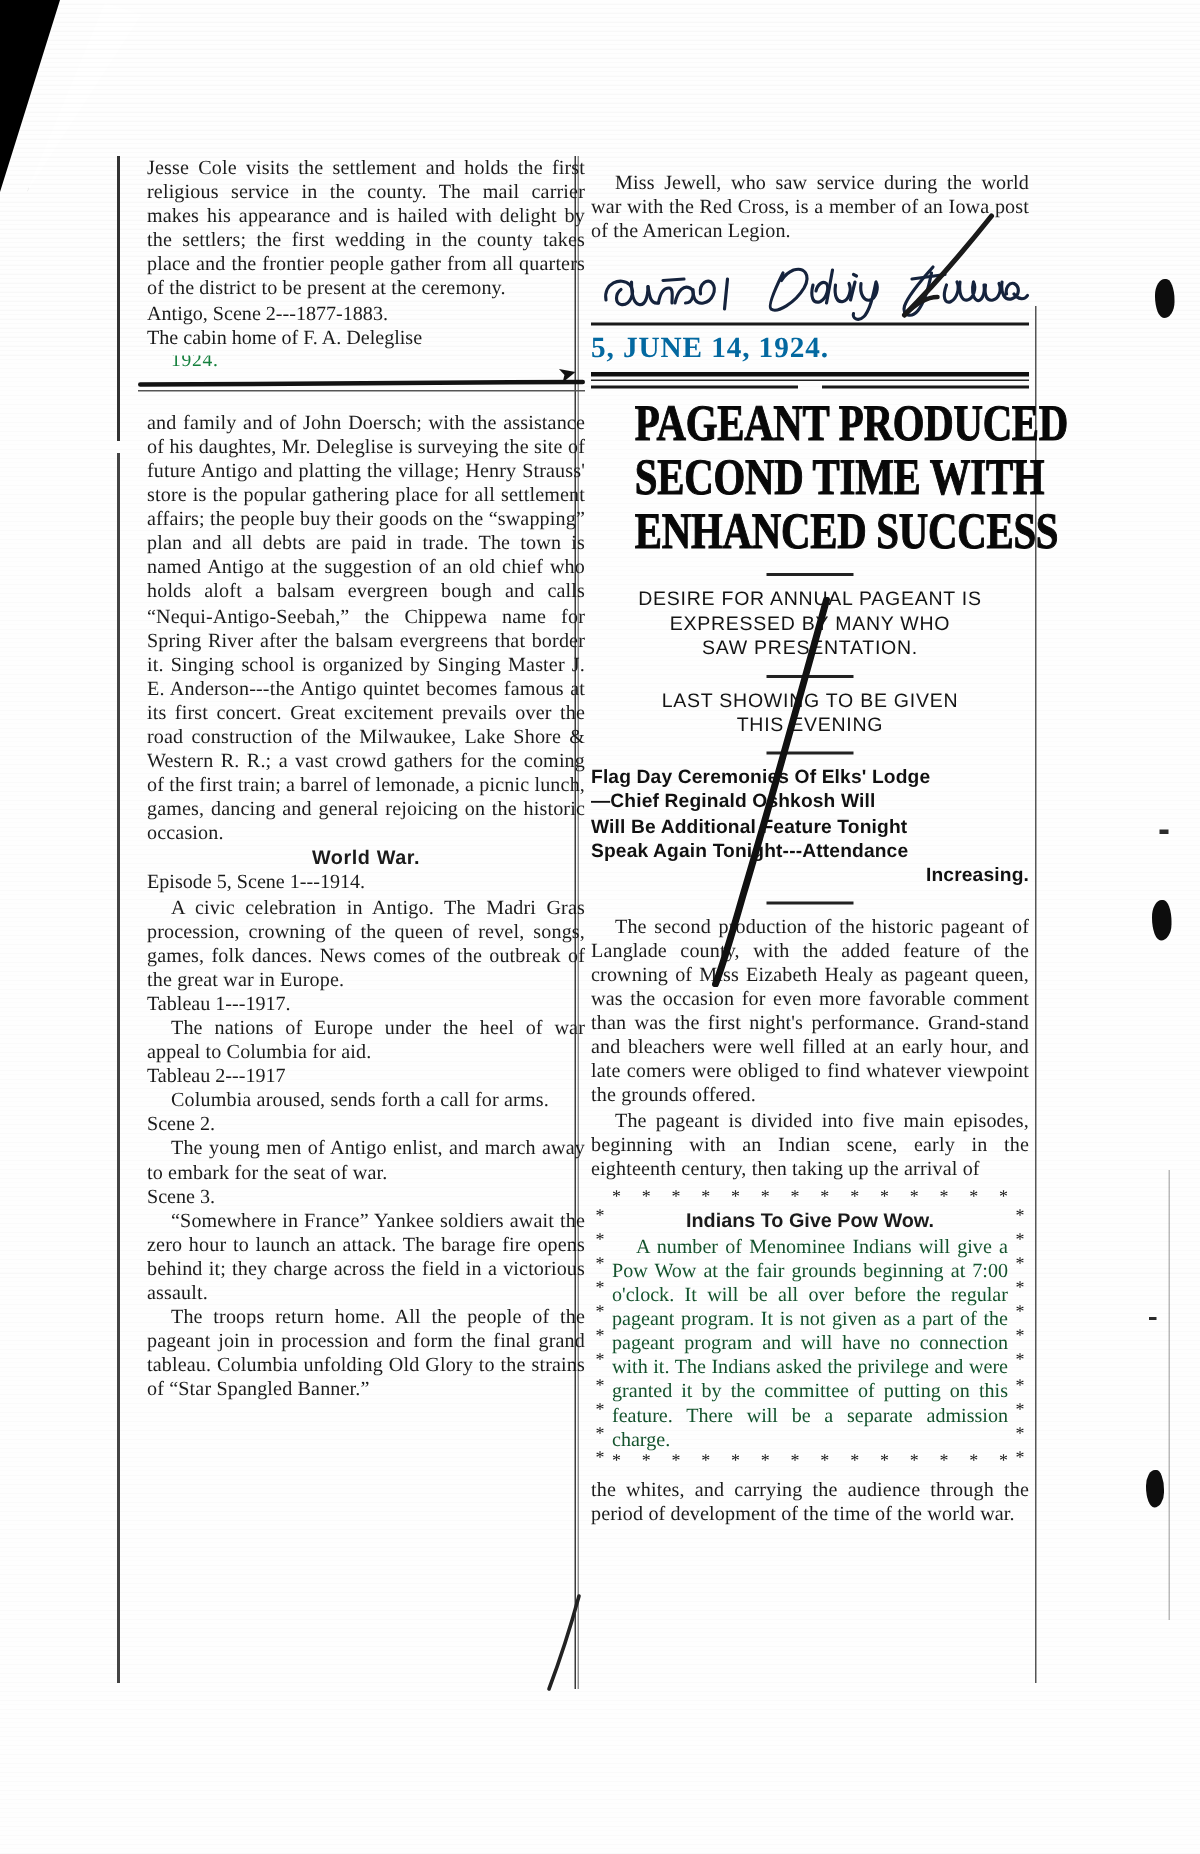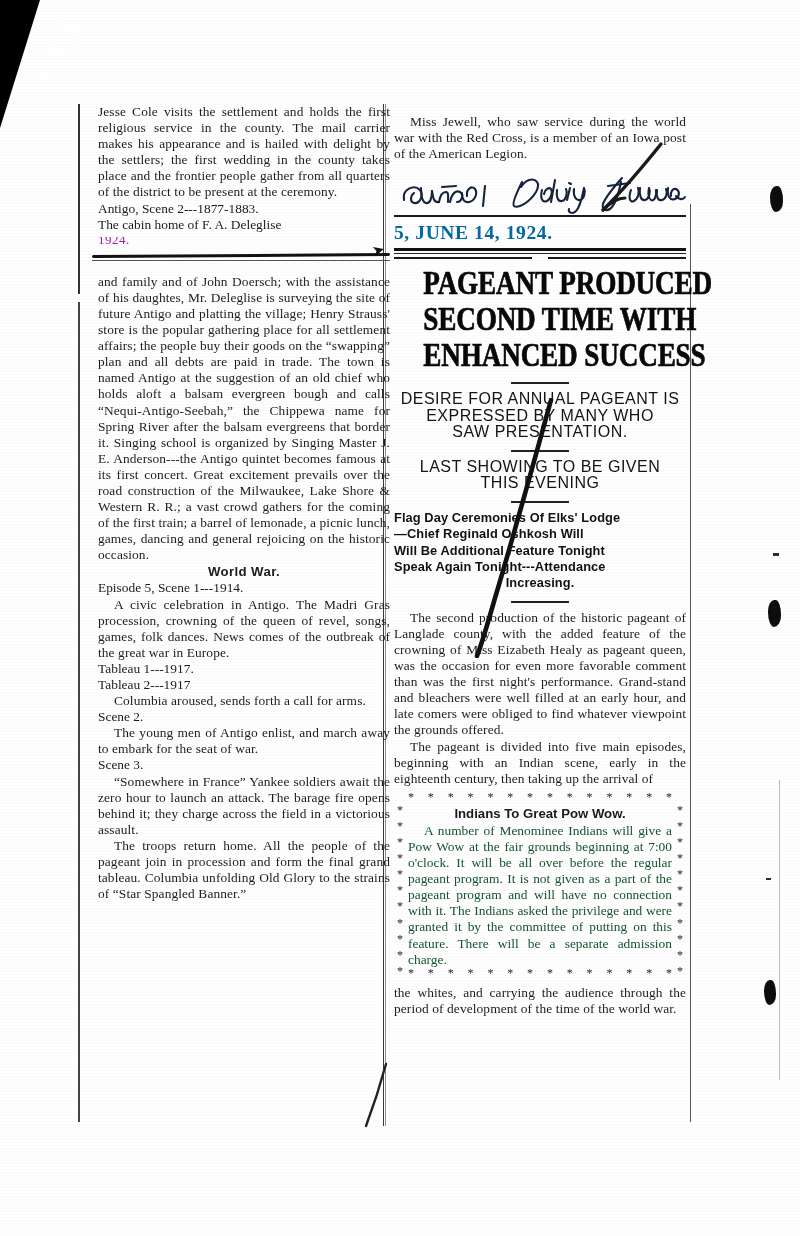--- a/index.html
+++ b/index.html
@@ -155,22 +155,22 @@
     width: 22px; height: 12px;
     color: #111;
     font-size: 15px;
     line-height: 12px;
     transform: rotate(-14deg);
   }
   .year-stamp {
     font-family: "Liberation Serif", serif;
     font-size: 13px;
     letter-spacing: 0.5px;
-    color: #a21caf;
-    margin: 1px 0 0 0;
+    color: #15803d;
+    margin: 1px 0 0 16px;
     position: relative;
     top: -2px;
     clip-path: inset(38% 0 0 0);
     height: 14px;
   }
 
   
   .signature {
     height: 46px;
     position: relative;
@@ -231,41 +231,41 @@
 
   
   .deck-rule {
     width: 58px;
     height: 0;
     border-top: 2px solid #222;
     margin: 9px auto 7px auto;
   }
   .deck-caps {
     font-family: "Liberation Sans", sans-serif;
-    font-size: 16px;
+    font-size: 13px;
     line-height: 16.5px;
     letter-spacing: 0.5px;
     text-align: center;
     color: #141414;
     margin: 0;
     font-weight: 500;
   }
   .deck-caps .dc-line { display: block; }
   .deck-bold {
     font-family: "Liberation Sans", sans-serif;
     font-weight: bold;
     font-size: 12.8px;
     line-height: 16.4px;
     letter-spacing: 0.1px;
     text-align: justify;
     color: #111;
     margin: 0;
   }
   .deck-bold .db-line { display: block; }
-  .deck-bold .db-line:last-child { text-align: center; }
+  .deck-bold .db-line:last-child { text-align: right; }
 
   
   .star-box {
     position: relative;
     margin-top: 3px;
     padding: 2px 14px 2px 14px;
   }
   .star-row {
     display: flex;
     justify-content: space-between;
@@ -358,20 +358,21 @@
       <p class="body-text noindent" style="margin-top:9px;">and family and of John Doersch; with the assistance of his daughtes, Mr. Deleglise is surveying the site of future Antigo and platting the village; Henry Strauss' store is the popular gathering place for all settlement affairs; the people buy their goods on the “swapping” plan and all debts are paid in trade. The town is named Antigo at the suggestion of an old chief who holds aloft a balsam evergreen bough and calls “Nequi-Antigo-Seebah,” the Chippewa name for Spring River after the balsam evergreens that border it. Singing school is organized by Singing Master J. E. Anderson---the Antigo quintet becomes famous at its first concert. Great excitement prevails over the road construction of the Milwaukee, Lake Shore &amp; Western R. R.; a vast crowd gathers for the coming of the first train; a barrel of lemonade, a picnic lunch, games, dancing and general rejoicing on the historic occasion.</p>
 
       <p class="ctr-sans">World War.</p>
 
       <p class="ctr">Episode 5, Scene 1---1914.</p>
 
       <p class="body-text indent">A civic celebration in Antigo. The Madri Gras procession, crowning of the queen of revel, songs, games, folk dances. News comes of the outbreak of the great war in Europe.</p>
 
       <p class="ctr">Tableau 1---1917.</p>
 
+      <p class="body-text indent">The nations of Europe under the heel of war appeal to Columbia for aid.</p>
 
       <p class="ctr">Tableau 2---1917</p>
 
       <p class="body-text indent">Columbia aroused, sends forth a call for arms.</p>
 
       <p class="ctr">Scene 2.</p>
 
       <p class="body-text indent">The young men of Antigo enlist, and march away to embark for the seat of war.</p>
 
       <p class="ctr">Scene 3.</p>
@@ -500,21 +501,21 @@
             <div>*</div>
             <div>*</div>
             <div>*</div>
             <div>*</div>
             <div>*</div>
             <div>*</div>
             <div>*</div>
             <div>*</div>
           </div>
 
-        <p class="star-title">Indians To Great Pow Wow.</p>
+        <p class="star-title">Indians To Give Pow Wow.</p>
 
         <p class="star-body">A number of Menominee Indians will give a Pow Wow at the fair grounds beginning at 7:00 o'clock. It will be all over before the regular pageant program. It is not given as a part of the pageant program and will have no connection with it. The Indians asked the privilege and were granted it by the committee of putting on this feature. There will be a separate admission charge.</p>
 
         <div class="star-row" id="star-bottom">
             <span>*</span>
             <span>*</span>
             <span>*</span>
             <span>*</span>
             <span>*</span>
             <span>*</span>

